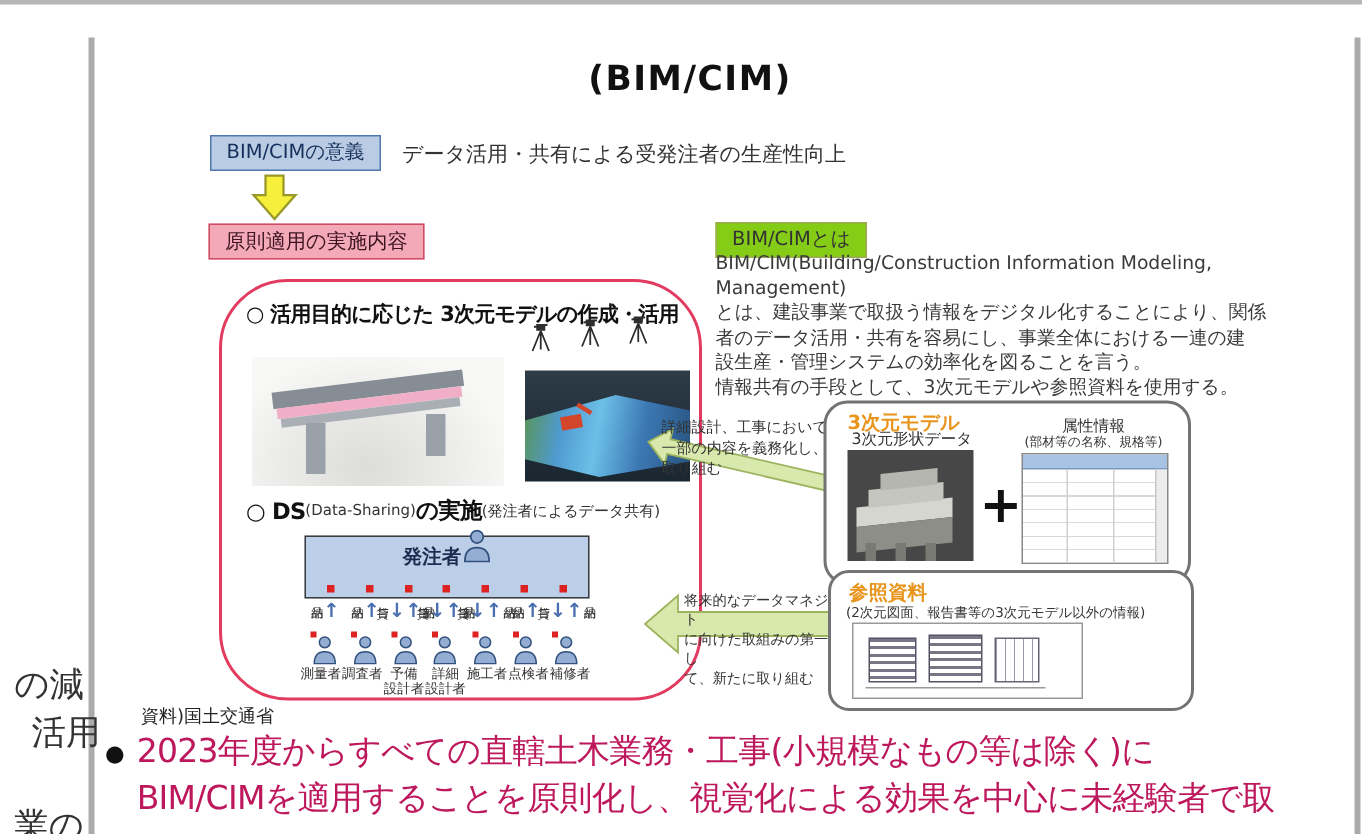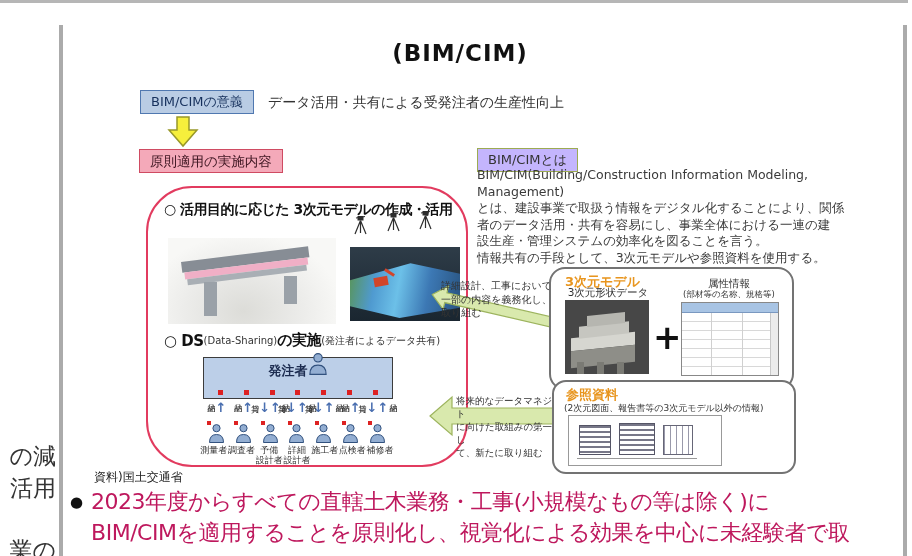--- a/index.html
+++ b/index.html
@@ -7,21 +7,21 @@
          font-family:"DejaVu Sans","Liberation Sans",sans-serif;color:#222;}
   .abs{position:absolute;}
   .pre{white-space:pre-line;}
   
   .hline{background:#b6b6b6;height:3px;}
   .vline{background:#ababab;width:4px;}
   
   .badge{font-size:13px;padding:3px 10px;line-height:16px;}
   .badge-blue{background:#b9cce4;border:1.6px solid #5078b0;color:#16305c;}
   .badge-pink{background:#f4a9b9;border:1.6px solid #cf4b62;color:#3c1420;font-size:13.5px;}
-  .badge-green{background:#c4b5fd;border:1.6px solid #9cab52;color:#333;}
+  .badge-green{background:#84cc16;border:1.6px solid #9cab52;color:#333;}
   .def-body{font-size:12.5px;line-height:16.5px;color:#3a3a3a;}
   
   .panel{border:2.5px solid #e23b5f;border-radius:46px;}
   .h-bold{font-size:14px;font-weight:bold;color:#111;letter-spacing:-0.5px;}
   .h-small{font-size:10px;color:#333;}
   
   .bridge{background:radial-gradient(ellipse at 45% 85%, #dcdcd8 0%, #ececea 45%, #f8f8f6 75%);}
   .deckgroup{transform:rotate(-7deg);}
   .slab1{background:#878d95;height:11px;width:128px;}
   .slabpink{background:#f0afc6;height:7px;width:124px;margin-left:2px;}
@@ -76,21 +76,21 @@
 </head>
 <body>
 
 <div id="stage">
 
   <div class="abs hline" style="left:0;top:25;width:908px;"></div>
   <div class="abs vline" style="left:59px;top:25px;height:531px;"></div>
   <div class="abs vline" style="left:903px;top:25px;height:531px;"></div>
 
   <div class="abs margin-frag" style="left:0;top:441px;width:56px;text-align:right;">の減</div>
-  <div class="abs margin-frag" style="left:0;top:473px;width:56px;text-align:right;">活用</div>
+  <div class="abs margin-frag" style="left:16px;top:473px;width:56px;text-align:center;">活用</div>
   <div class="abs margin-frag" style="left:0;top:535px;width:56px;text-align:right;">業の</div>
 
   <div class="abs title" style="left:330px;top:40px;width:260px;">(BIM/CIM)</div>
 
   <div class="abs badge badge-blue" style="left:140px;top:90px;">BIM/CIMの意義</div>
   <div class="abs caption14" style="left:268px;top:94px;">データ活用・共有による受発注者の生産性向上</div>
 
   <div class="abs" style="left:163px;top:115px;width:40px;height:34px;">
     <svg width="40" height="34" viewBox="0 0 40 34">
         <path d="M14,2 L26,2 L26,15 L34,15 L20,31 L6,15 L14,15 Z" fill="#f6ef3c" stroke="#98982a" stroke-width="1.5"></path>

